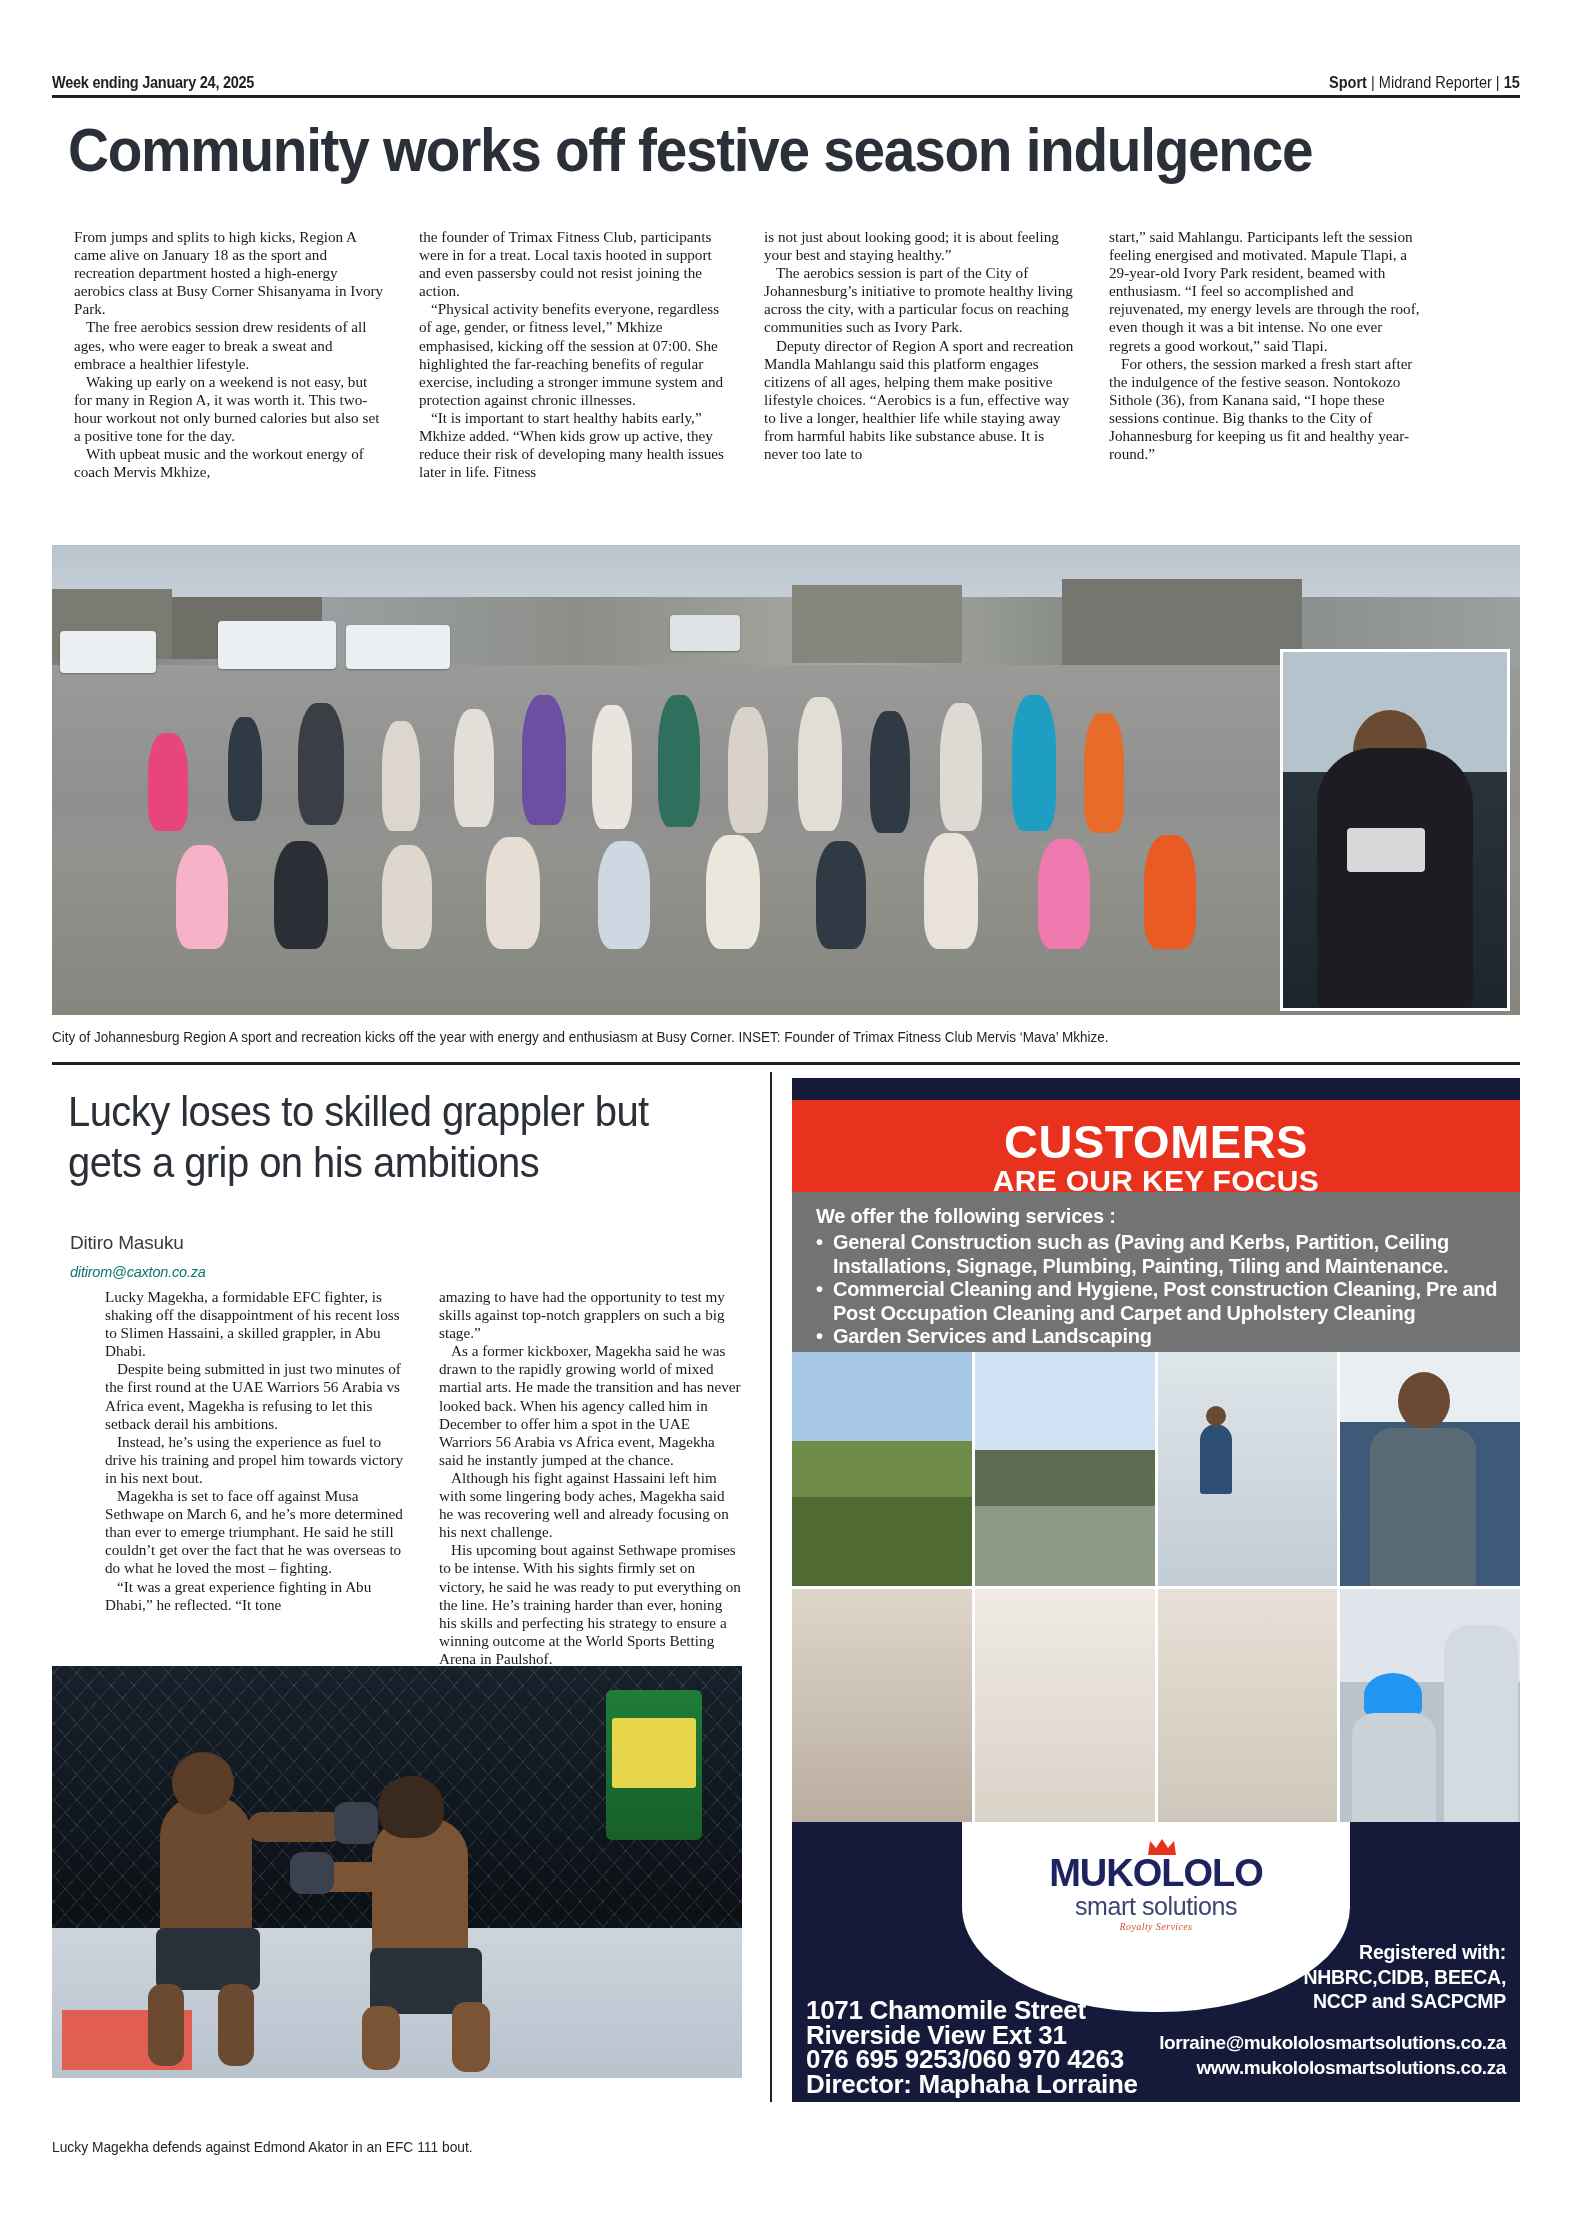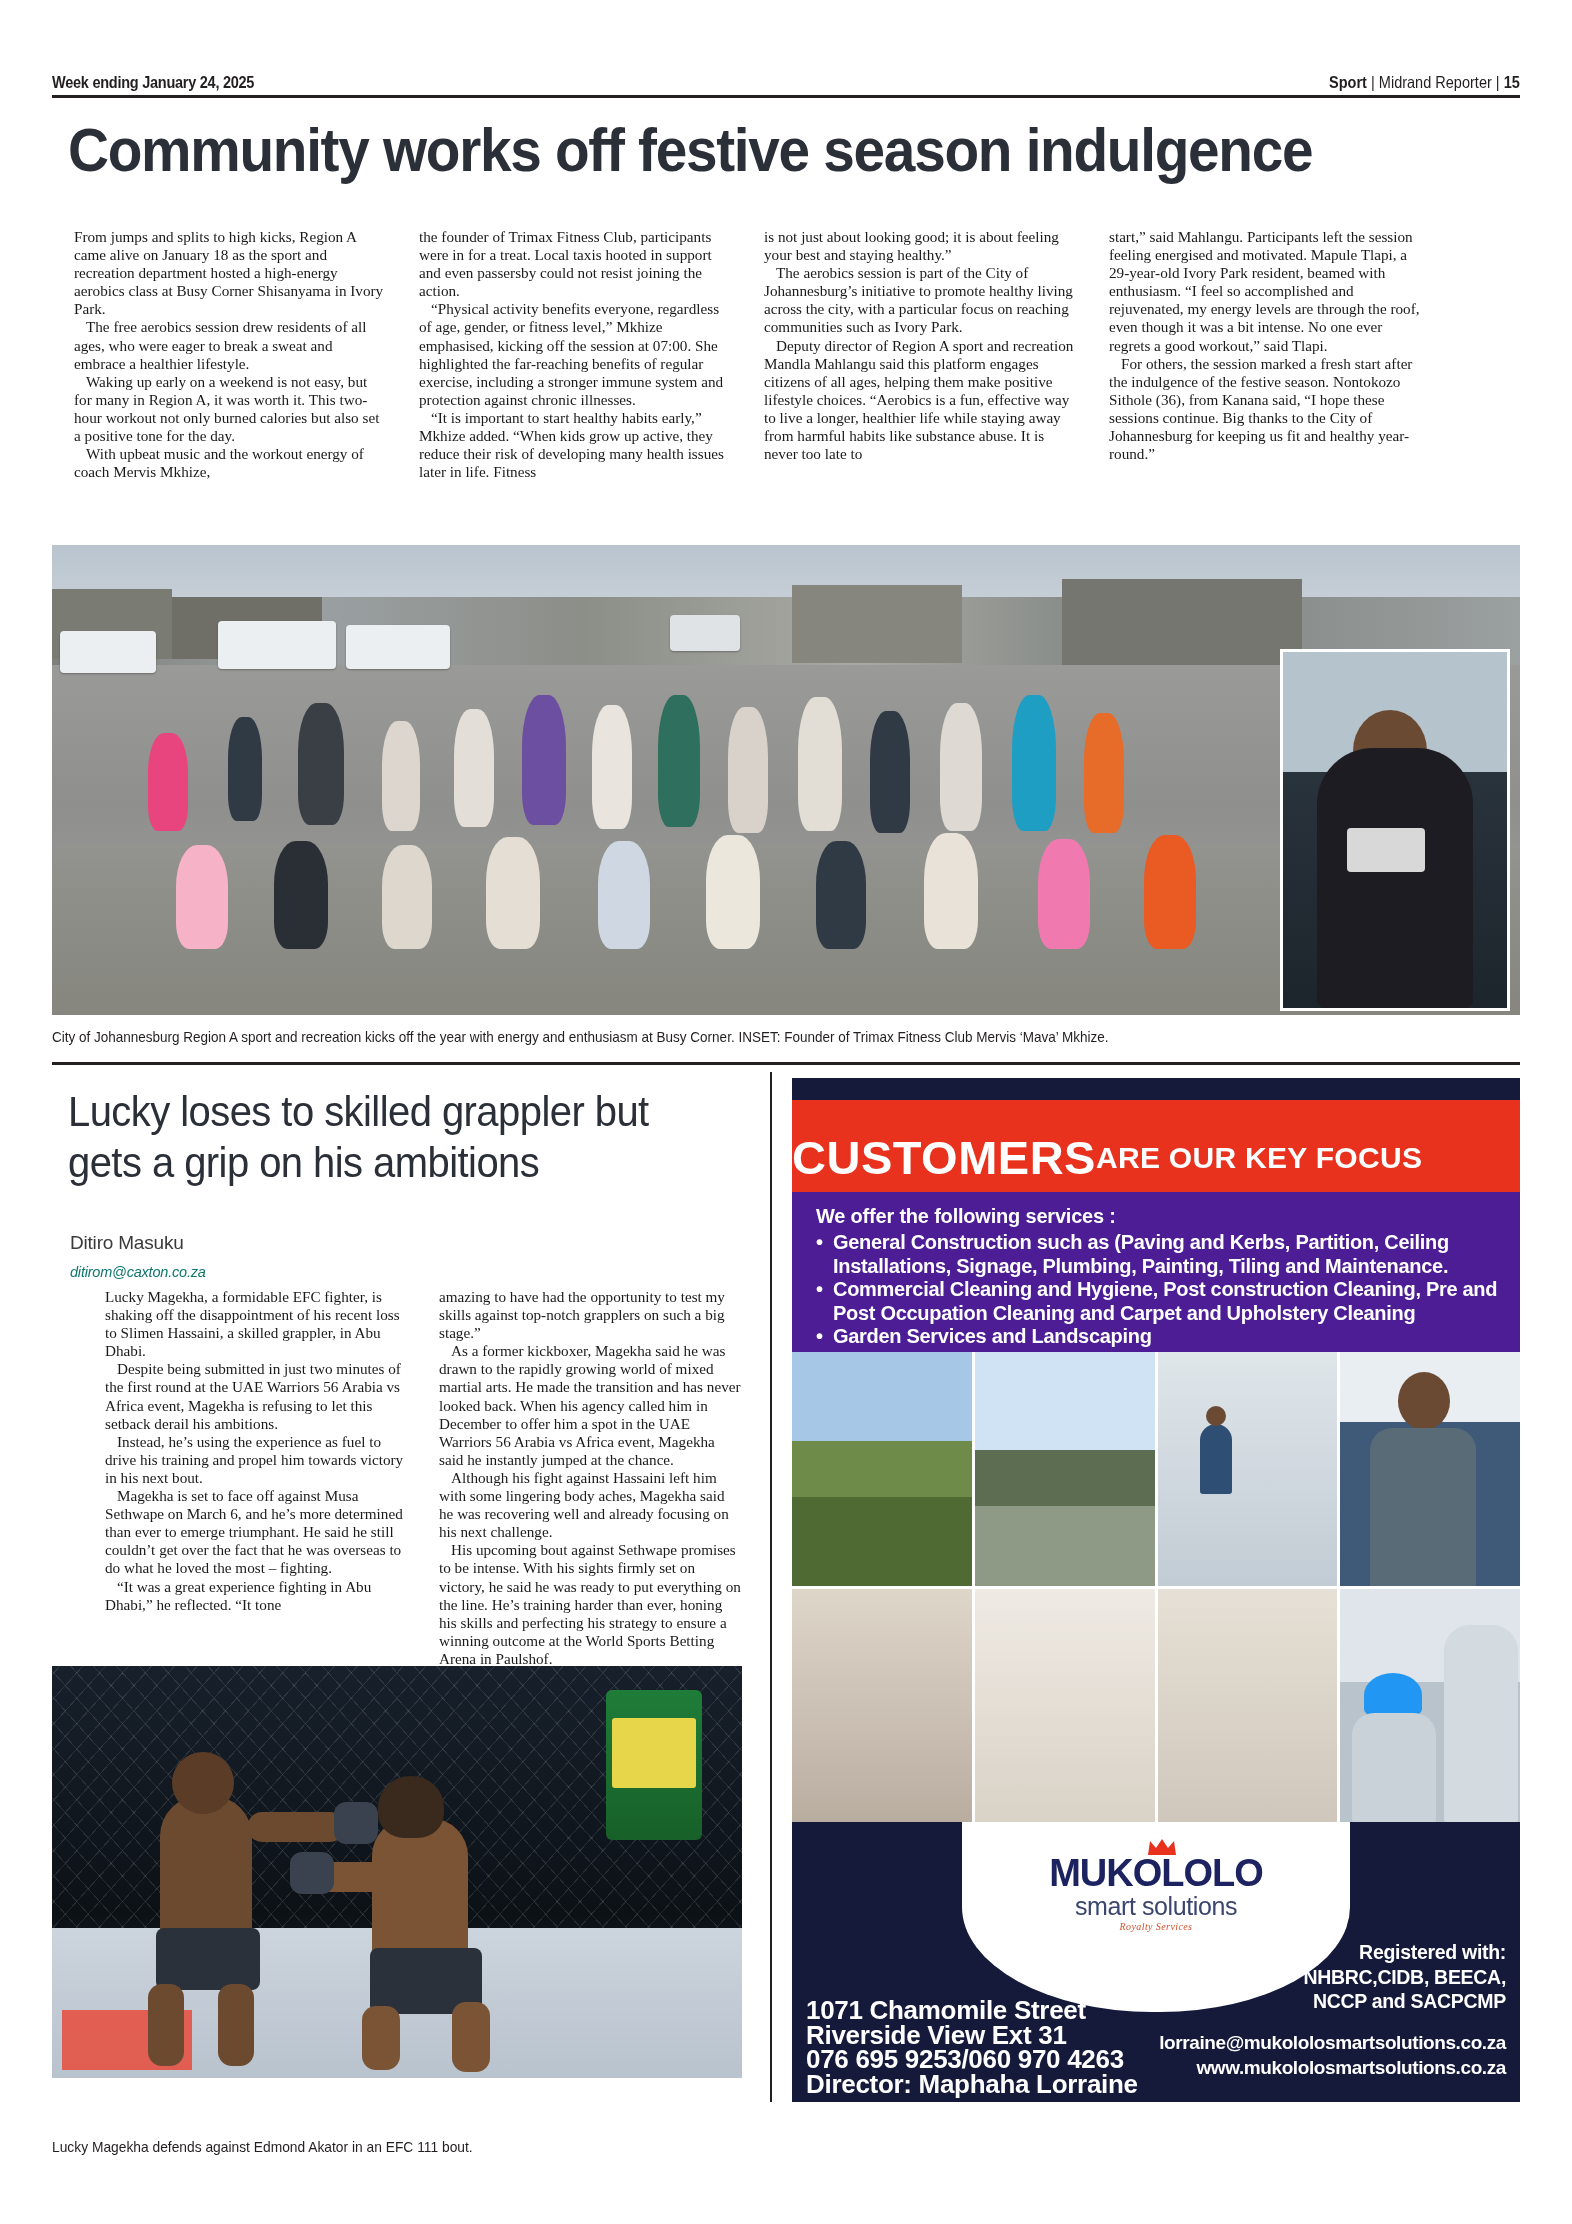--- a/index.html
+++ b/index.html
@@ -95,26 +95,26 @@
 
   
   .caption2{position:absolute;left:0;top:2138px;width:690px;
     font-family:"Liberation Sans",sans-serif;font-size:15px;color:#231f20;
     transform:scaleX(.92);transform-origin:left top;white-space:nowrap;}
 
   
   .ad{position:absolute;left:740px;top:1078px;width:728px;height:1024px;background:#ffffff;}
   .ad-navystrip{position:absolute;left:0;top:0;width:100%;height:22px;background:#151a3a;}
   .ad-red{position:absolute;left:0;top:22px;width:100%;height:116px;background:#e8321e;
-    display:flex;flex-direction:row;align-items:center;justify-content:flex-start;}
+    display:flex;flex-direction:column;align-items:center;justify-content:center;}
   .ad-red h1{margin:0;font-family:"Liberation Sans",sans-serif;font-weight:bold;
     font-size:47px;line-height:46px;letter-spacing:0.5px;color:#ffffff;}
   .ad-red h2{margin:0;font-family:"Liberation Sans",sans-serif;font-weight:bold;
     font-size:30px;line-height:32px;letter-spacing:0.3px;color:#ffffff;}
-  .ad-services{position:absolute;left:0;top:114px;width:100%;height:160px;background:#4c1d95;
+  .ad-services{position:absolute;left:0;top:114px;width:100%;height:160px;background:#737373;
     box-sizing:border-box;padding:13px 18px 0 24px;}
   .svc-title{font-family:"Liberation Sans",sans-serif;font-weight:bold;font-size:20px;
     color:#ffffff;margin-bottom:3px;letter-spacing:-0.2px;}
   .svc-list{list-style:none;margin:0;padding:0;}
   .svc-list li{font-family:"Liberation Sans",sans-serif;font-weight:bold;font-size:20px;
     line-height:23.5px;color:#ffffff;letter-spacing:-0.3px;padding-left:17px;position:relative;}
   .svc-list li:before{content:"•";position:absolute;left:0;top:0;}
   .ad-photos{position:absolute;left:0;top:274px;width:100%;height:470px;
     display:grid;grid-template-columns:repeat(4,1fr);grid-template-rows:1fr 1fr;gap:3px;}
   .ph{overflow:hidden;position:relative;}

